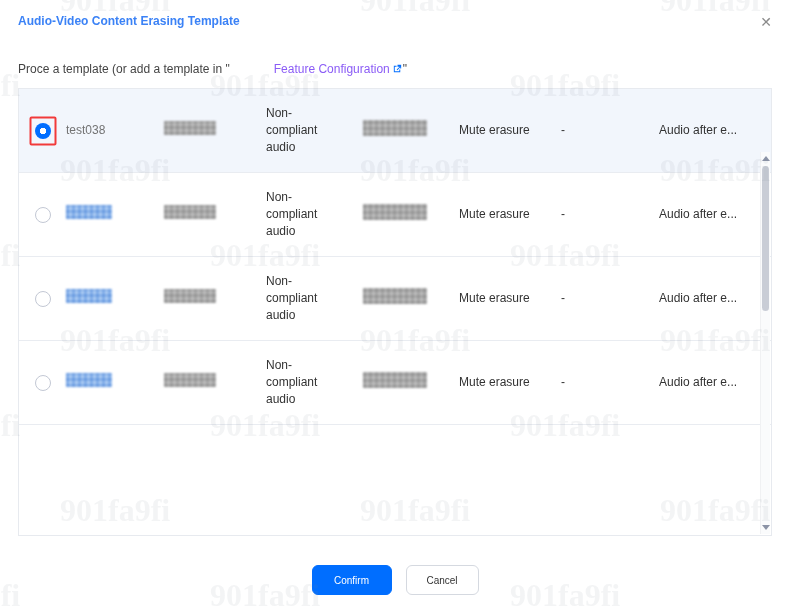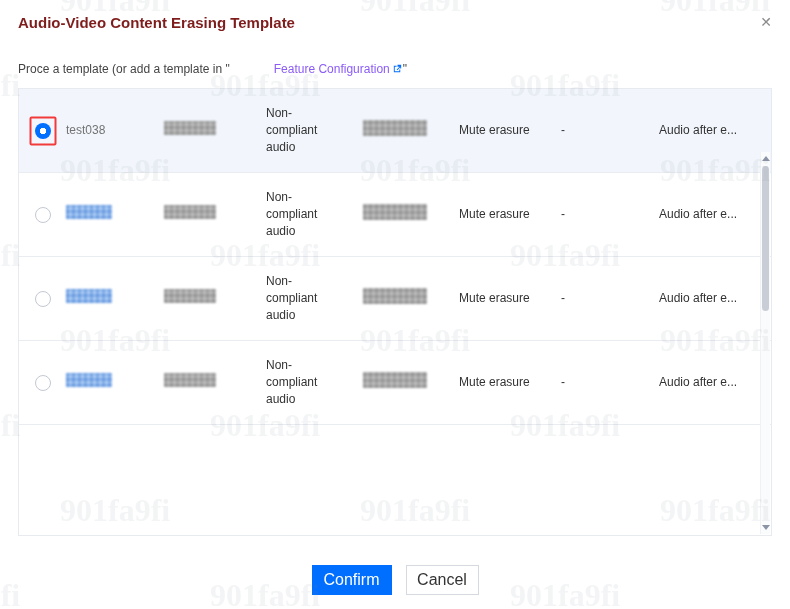--- a/index.html
+++ b/index.html
@@ -7,21 +7,21 @@
   body {
     position: relative;
     font-family: "Liberation Sans", sans-serif;
     background: #ffffff;
     overflow: hidden;
     color: #333;
   }
 
   
   .dialog-header { position: absolute; top: 14px; left: 18px; right: 18px; }
-  .dialog-title { font-size: 15px; font-weight: bold; color: #7f1d1d; }
+  .dialog-title { font-size: 12px; font-weight: bold; color: #3b82f6; }
   .close-icon {
     position: absolute; top: 0; right: 0;
     font-size: 14px; color: #8a8a8a; cursor: pointer; line-height: 16px;
   }
 
   
   .subtitle {
     position: absolute; top: 62px; left: 18px;
     font-size: 12px; color: #444; white-space: nowrap;
   }
@@ -125,21 +125,21 @@
     width: 7px; height: 145px;
     background: #c9cdd6; border-radius: 4px; cursor: pointer;
   }
 
   
   .footer {
     position: absolute; left: 0; bottom: 14px; width: 100%;
     display: flex; justify-content: center; gap: 14px;
   }
   .btn {
-    height: 30px; font-size: 16px; border-radius: 0; cursor: pointer;
+    height: 30px; font-size: 10px; border-radius: 6px; cursor: pointer;
     font-family: "Liberation Sans", sans-serif;
   }
   .btn-confirm {
     width: 80px; background: #006eff; color: #fff; border: 1px solid #006eff;
   }
   .btn-cancel {
     width: 73px; background: #fff; color: #333; border: 1px solid #d5d9e0;
   }
 
   

